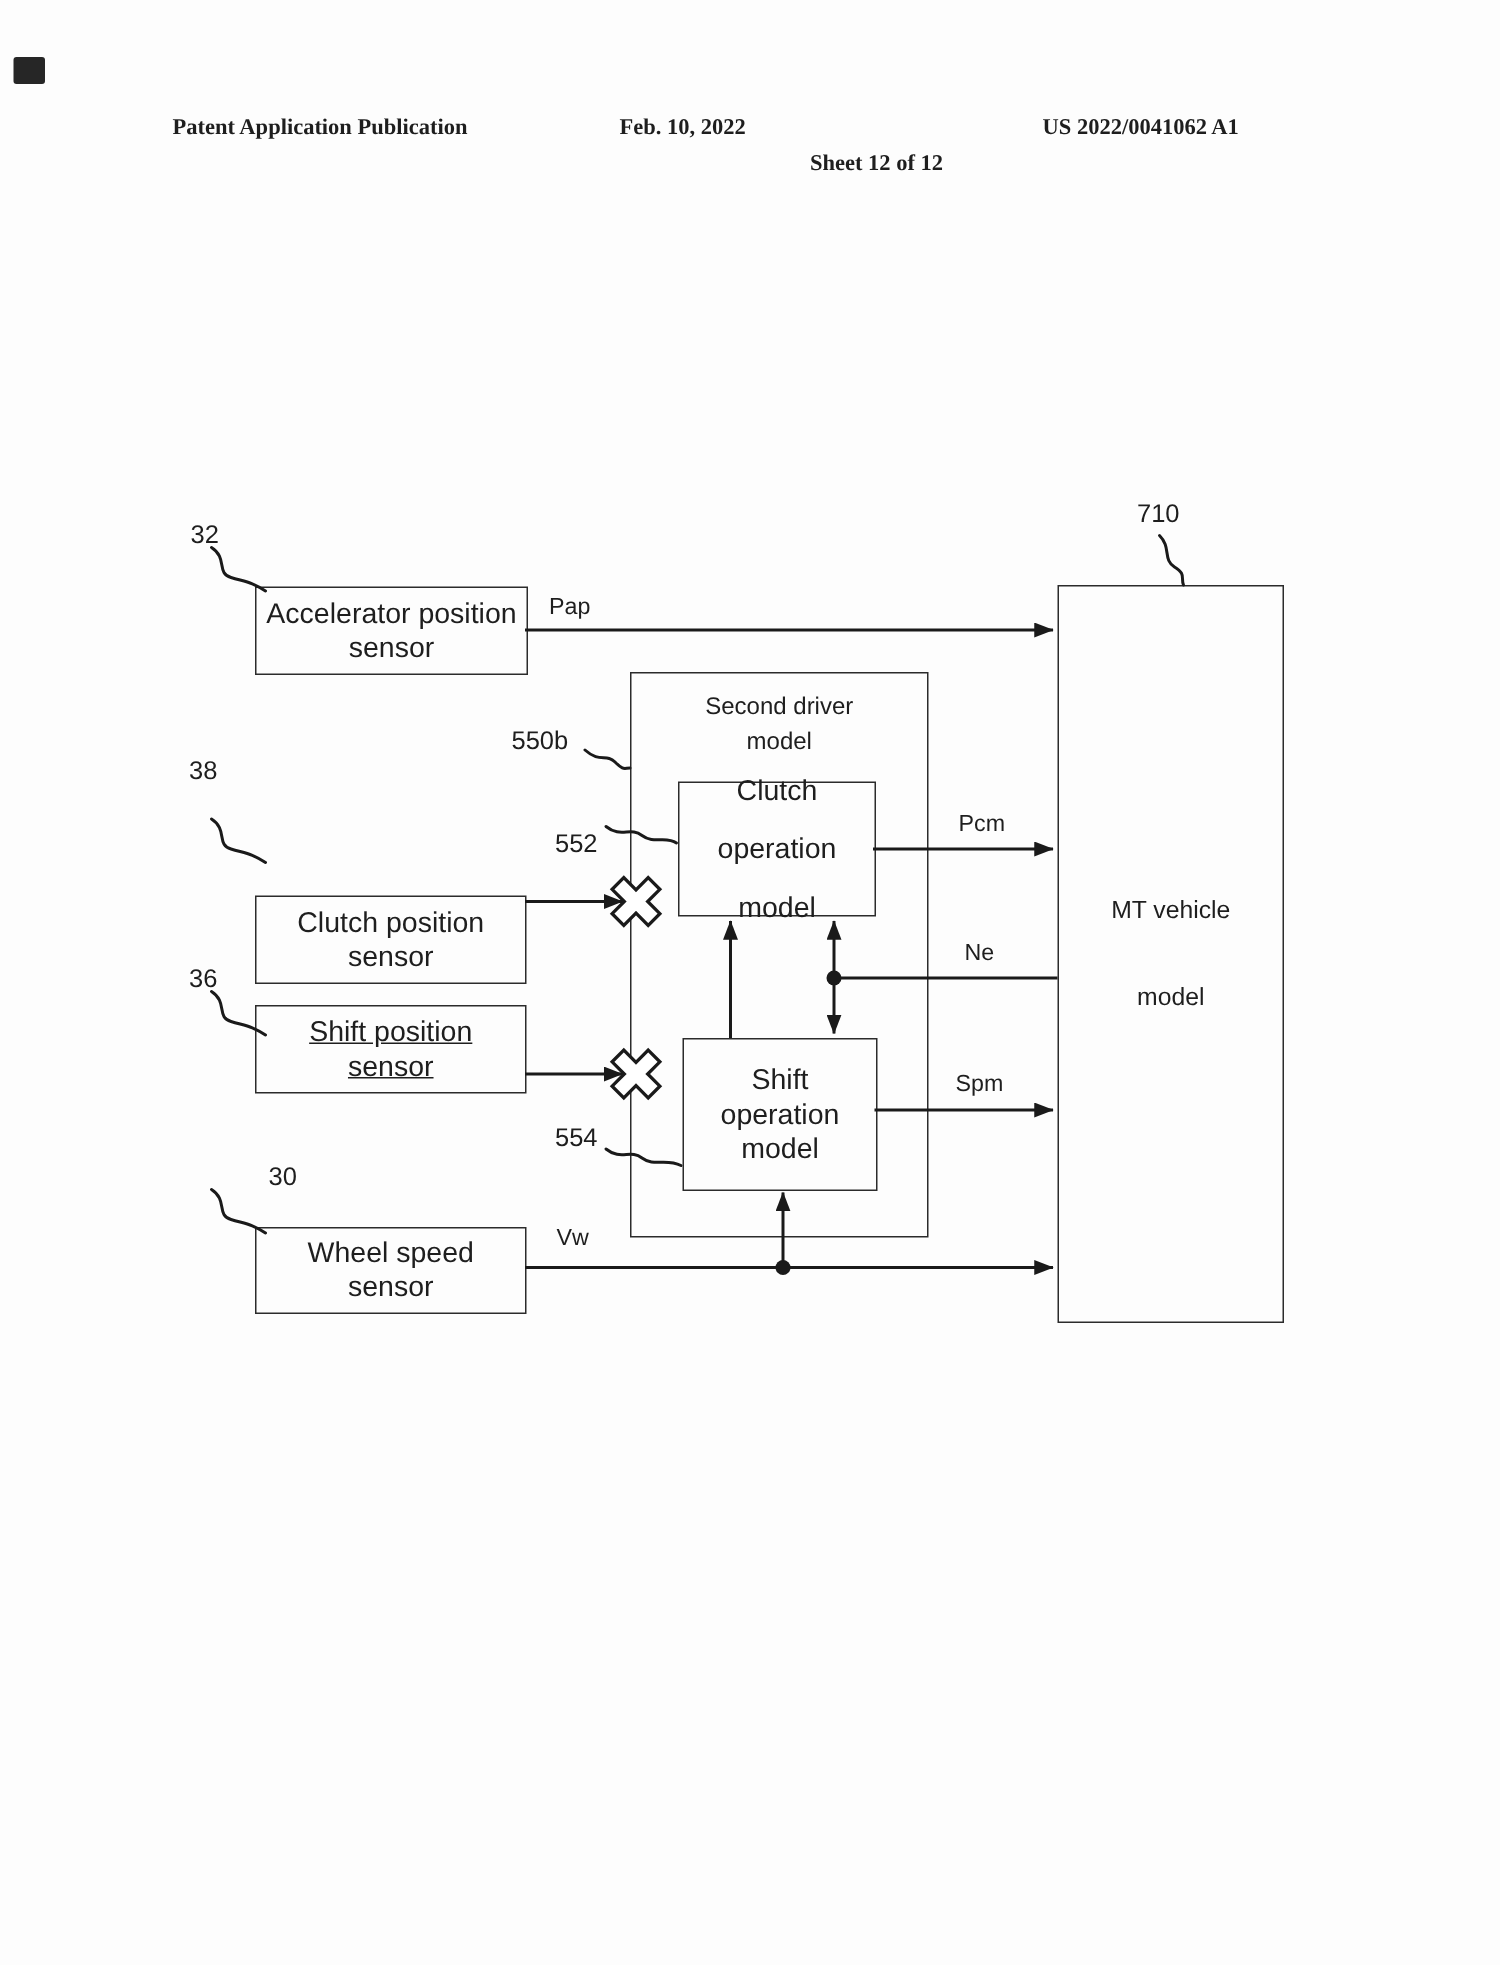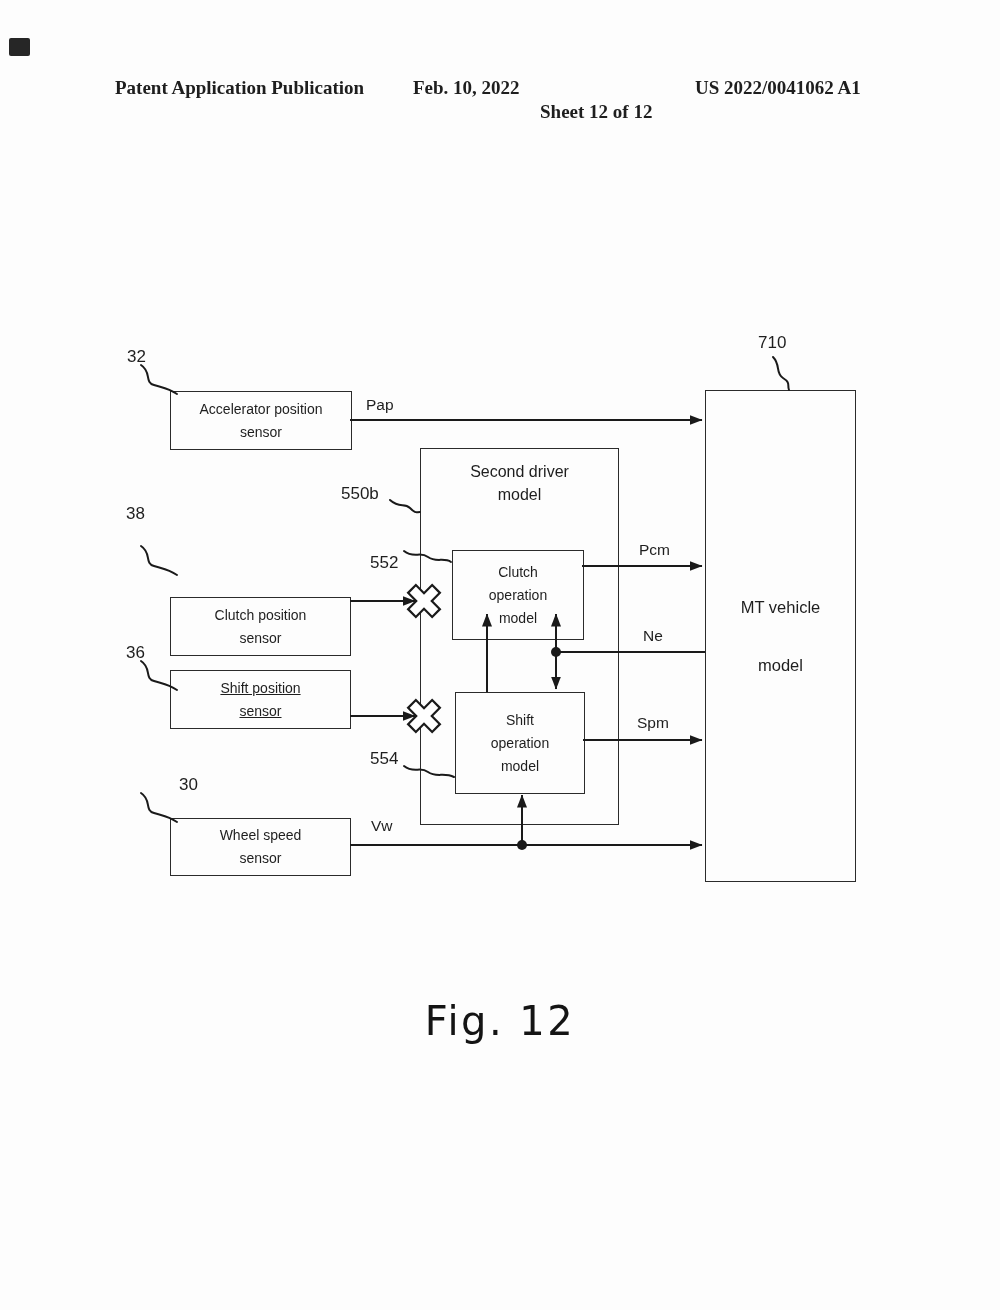--- a/index.html
+++ b/index.html
@@ -1,22 +1,22 @@
 <!DOCTYPE html>
 <html><head>
 <meta charset="utf-8">
 <style>
   html,body{margin:0;padding:0;background:#ffffff;}
   #page{position:relative;width:1000px;height:1310px;background:#fdfdfd;overflow:hidden;
         font-family:"Liberation Sans","DejaVu Sans",sans-serif;color:#1e1e1e;}
   .hdr{position:absolute;top:77px;font-family:"Liberation Serif","DejaVu Serif",serif;
-       font-weight:bold;font-size:19px;white-space:nowrap;}
+       font-weight:bold;font-size:15px;white-space:nowrap;}
   .box{position:absolute;border:1.7px solid #2b2b2b;background:#fdfdfd;display:flex;
        flex-direction:column;align-items:center;justify-content:center;text-align:center;
-       font-size:14px;line-height:23px;z-index:1;}
+       font-size:19px;line-height:23px;z-index:1;}
   .box span{display:block;}
   .outer{justify-content:flex-start;padding-top:11px;box-sizing:border-box;background:transparent;font-size:16px;}
   .mt{line-height:34px;font-size:16.5px;}
   .ref{position:absolute;font-size:17px;white-space:nowrap;z-index:3;}
   .sig{position:absolute;font-size:15.5px;white-space:nowrap;z-index:3;}
   svg.overlay{position:absolute;left:0;top:0;pointer-events:none;z-index:2;}
   .caption{position:absolute;top:998px;left:0;width:1000px;text-align:center;font-size:40px;
            letter-spacing:2.5px;font-family:"DejaVu Sans",sans-serif;color:#141414;}
   .artifact{position:absolute;left:9px;top:38px;width:21px;height:18px;background:#262626;border-radius:2px;z-index:4;}
 </style>
@@ -47,21 +47,21 @@
   <div class="box" style="left:170px;top:818px;width:179px;height:56px;">
     <span>Wheel speed</span>
     <span>sensor</span>
   </div>
 
   <div class="box outer" style="left:420px;top:448px;width:199px;height:377px;">
     <span>Second driver</span>
     <span>model</span>
   </div>
 
-  <div class="box" style="left:452px;top:550px;width:130px;height:88px;">
+  <div class="box" style="left:452px;top:521px;width:130px;height:88px;gap:16px;">
     <span>Clutch</span>
     <span>operation</span>
     <span>model</span>
   </div>
   <div class="box" style="left:455px;top:692px;width:128px;height:100px;">
     <span>Shift</span>
     <span>operation</span>
     <span>model</span>
   </div>
 
@@ -133,15 +133,14 @@
     <g>
       <g transform="translate(424,601) rotate(45)">
         <path d="M-5.5,-17 L5.5,-17 L5.5,-5.5 L17,-5.5 L17,5.5 L5.5,5.5 L5.5,17 L-5.5,17 L-5.5,5.5 L-17,5.5 L-17,-5.5 L-5.5,-5.5 Z" fill="#ffffff" stroke="#1a1a1a" stroke-width="2.2"></path>
       </g>
       <g transform="translate(424,716) rotate(45)">
         <path d="M-5.5,-17 L5.5,-17 L5.5,-5.5 L17,-5.5 L17,5.5 L5.5,5.5 L5.5,17 L-5.5,17 L-5.5,5.5 L-17,5.5 L-17,-5.5 L-5.5,-5.5 Z" fill="#ffffff" stroke="#1a1a1a" stroke-width="2.2"></path>
       </g>
     </g>
   </svg>
 
-  <div class="caption">Fig. 12</div>
 
 </div>
 
 </body></html>

